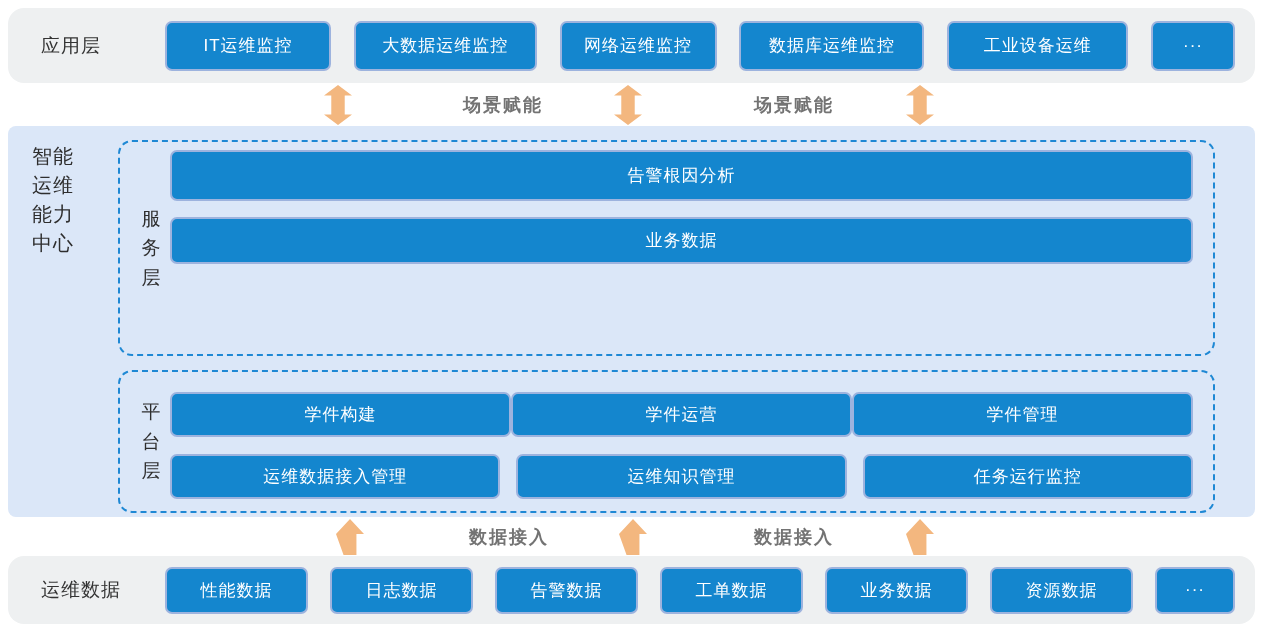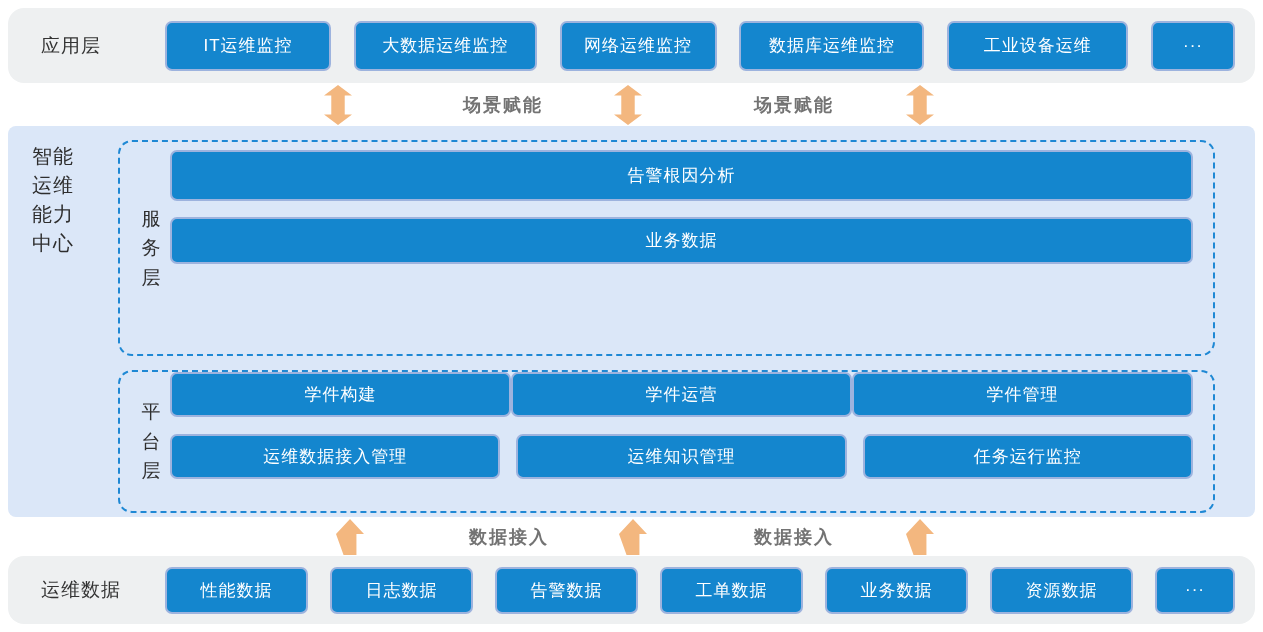--- a/index.html
+++ b/index.html
@@ -84,21 +84,21 @@
     font-size: 19px; color: #2e2e2e; line-height: 1.55;
   }
   .dash-content { position: absolute; left: 50px; right: 20px; top: 0; }
   .srow { display: flex; }
   .srow .node { flex: 1; }
   .row-s1 { margin-top: 8px; height: 51px; }
   .row-s2 { margin-top: 16px; height: 47px; gap: 16px; }
   .row-s3 { margin-top: 17px; height: 46px; gap: 16px; }
   .half { flex: 1; display: flex; gap: 8px; }
   .half .node { flex: 1; }
-  .row-p1 { margin-top: 0; height: 45px; }
+  .row-p1 { margin-top: 20px; height: 45px; }
   .row-p2 { margin-top: 17px; height: 45px; gap: 16px; }
 
   
   .w-a0 { flex: 0 0 166px; } .w-a1 { flex: 0 0 183px; } .w-a2 { flex: 0 0 157px; }
   .w-a3 { flex: 0 0 185px; } .w-a4 { flex: 0 0 181px; } .w-a5 { flex: 0 0 84px; }
   
   .w-d  { flex: 0 0 143px; } .w-d-last { flex: 0 0 80px; }
 </style>
 </head>
 <body>

